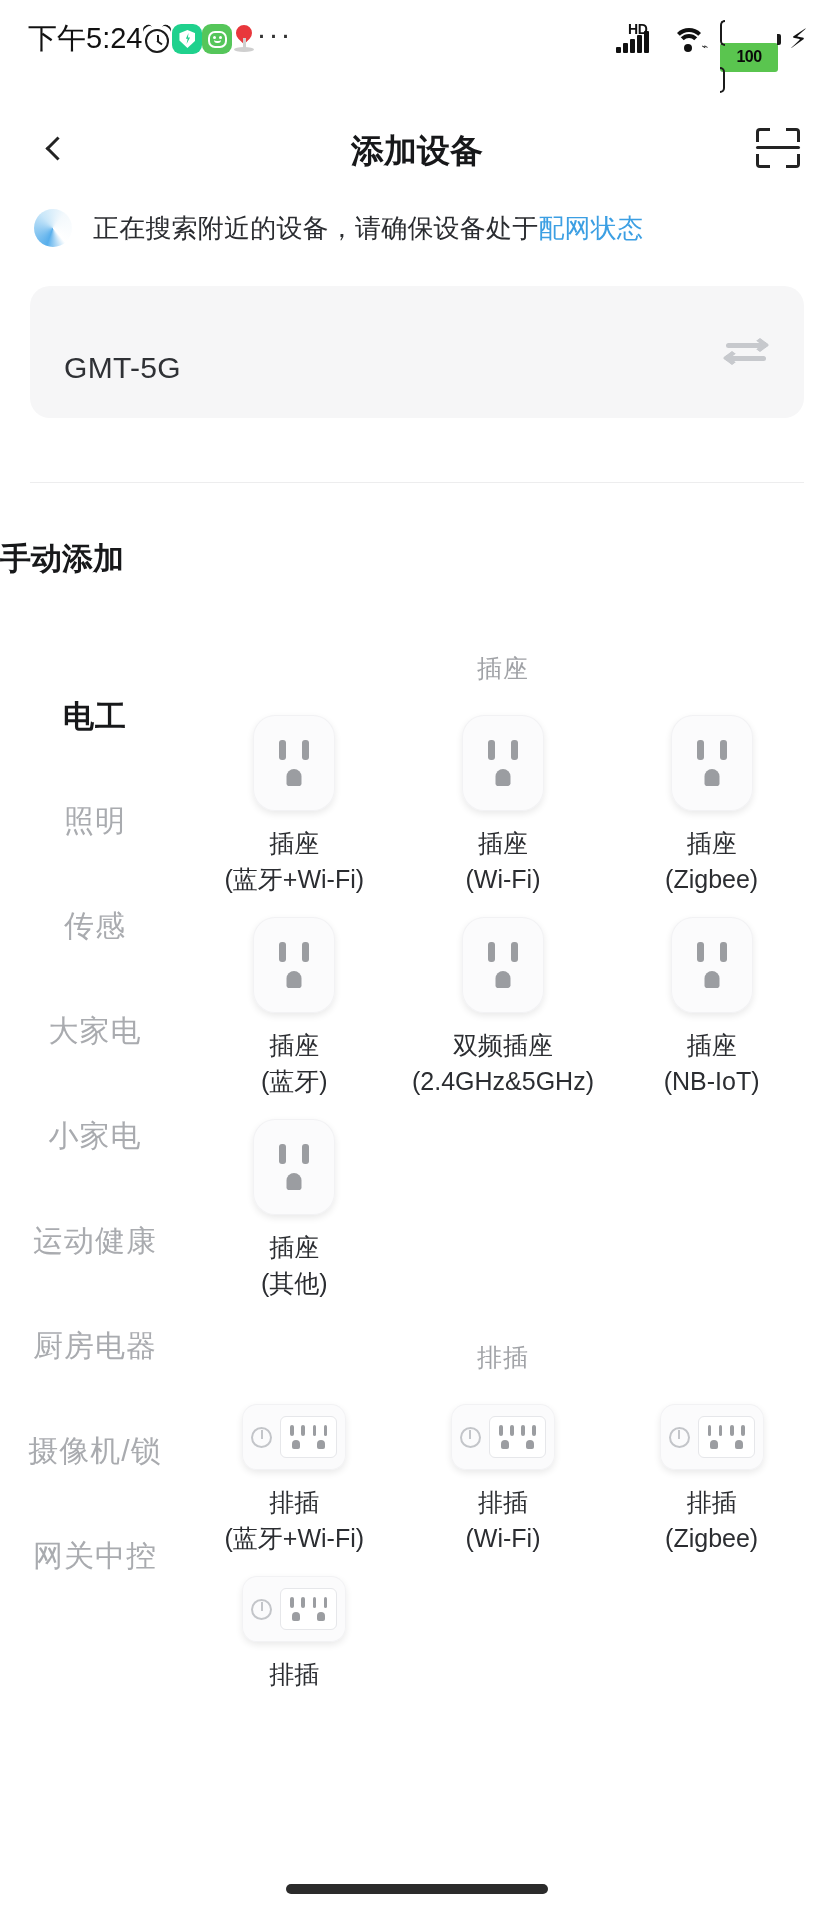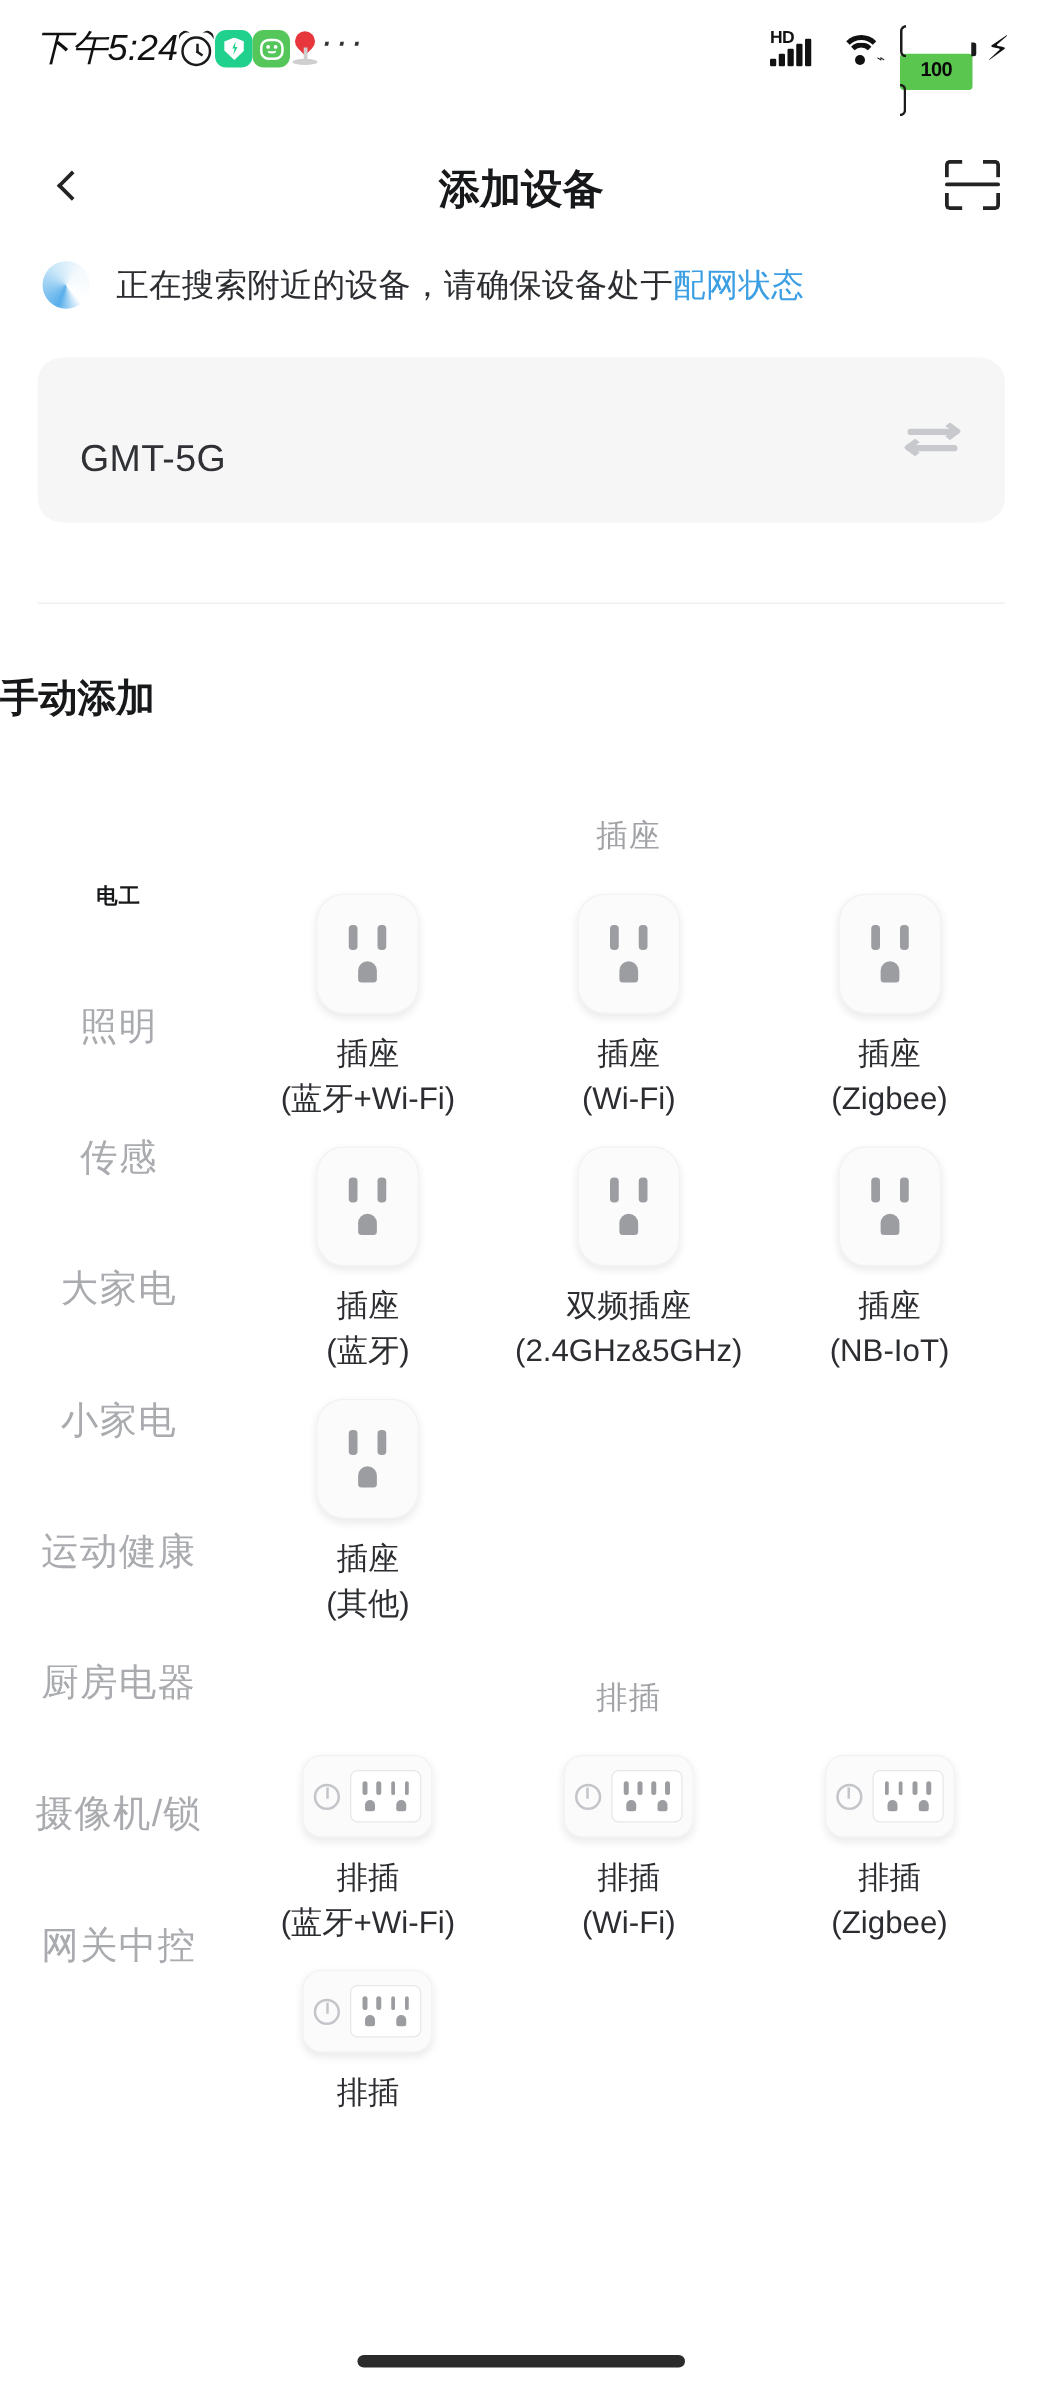--- a/index.html
+++ b/index.html
@@ -21,21 +21,20 @@
   .statusbar {
     height: 78px;
     display: flex;
     align-items: center;
     padding: 0 26px 0 28px;
   }
   .status-left {
     display: flex;
     align-items: center;
     flex: 1;
-    font-style: italic;
   }
   .status-time {
     font-size: 29px;
     color: #111;
     letter-spacing: 0px;
     font-weight: 400;
     white-space: nowrap;
   }
   .status-right {
     display: flex;
@@ -97,21 +96,21 @@
     background: #e8373c; border-radius: 50% 50% 50% 0; transform: rotate(-45deg);
   }
   .icon-pin .stem { position: absolute; left: 10.5px; top: 14px; width: 3px; height: 11px; background: #cfcfcf; }
   .icon-pin .base { position: absolute; left: 2px; bottom: 2px; width: 20px; height: 5px; background: #cfcfcf; border-radius: 50%; }
 
   .icon-dots { font-size: 30px; color: #333; letter-spacing: 2px; line-height: 14px; padding-bottom: 10px; }
 
   
   .icon-signal { position: relative; width: 42px; height: 32px; }
   .icon-signal .hd {
-    position: absolute; top: -2px; left: 0px;
+    position: absolute; top: -2px; left: 12px;
     font-size: 14px; font-weight: 700; color: #111; letter-spacing: -0.5px;
   }
   .icon-signal .bars { position: absolute; bottom: 2px; left: 0; display: flex; align-items: flex-end; gap: 2.5px; }
   .icon-signal .bars i { display: block; width: 4.5px; background: #111; border-radius: 1px; }
   .icon-signal .bars i:nth-child(1) { height: 6px; }
   .icon-signal .bars i:nth-child(2) { height: 10px; }
   .icon-signal .bars i:nth-child(3) { height: 14px; }
   .icon-signal .bars i:nth-child(4) { height: 18px; }
   .icon-signal .bars i:nth-child(5) { height: 22px; }
 
@@ -225,21 +224,21 @@
   }
   .sidebar {
     width: 190px; flex: 0 0 190px;
     padding-top: 32px;
     display: flex; flex-direction: column;
   }
   .cat {
     height: 105px; display: flex; align-items: center; justify-content: center;
     font-size: 30px; color: #a9abaf; cursor: pointer; letter-spacing: 1px;
   }
-  .cat.active { color: #17181a; font-weight: 700; font-size: 17px; }
+  .cat.active { color: #17181a; font-weight: 700; font-size: 31px; }
 
   .grid-area { flex: 1; padding: 0 18px 0 0; }
   .section-label {
     text-align: center; font-size: 25px; color: #a0a2a6;
     margin-top: 20px; margin-bottom: 30px; letter-spacing: 1px;
   }
   .prod-row { display: flex; }
   .prod {
     width: 33.333%;
     display: flex; flex-direction: column; align-items: center;

